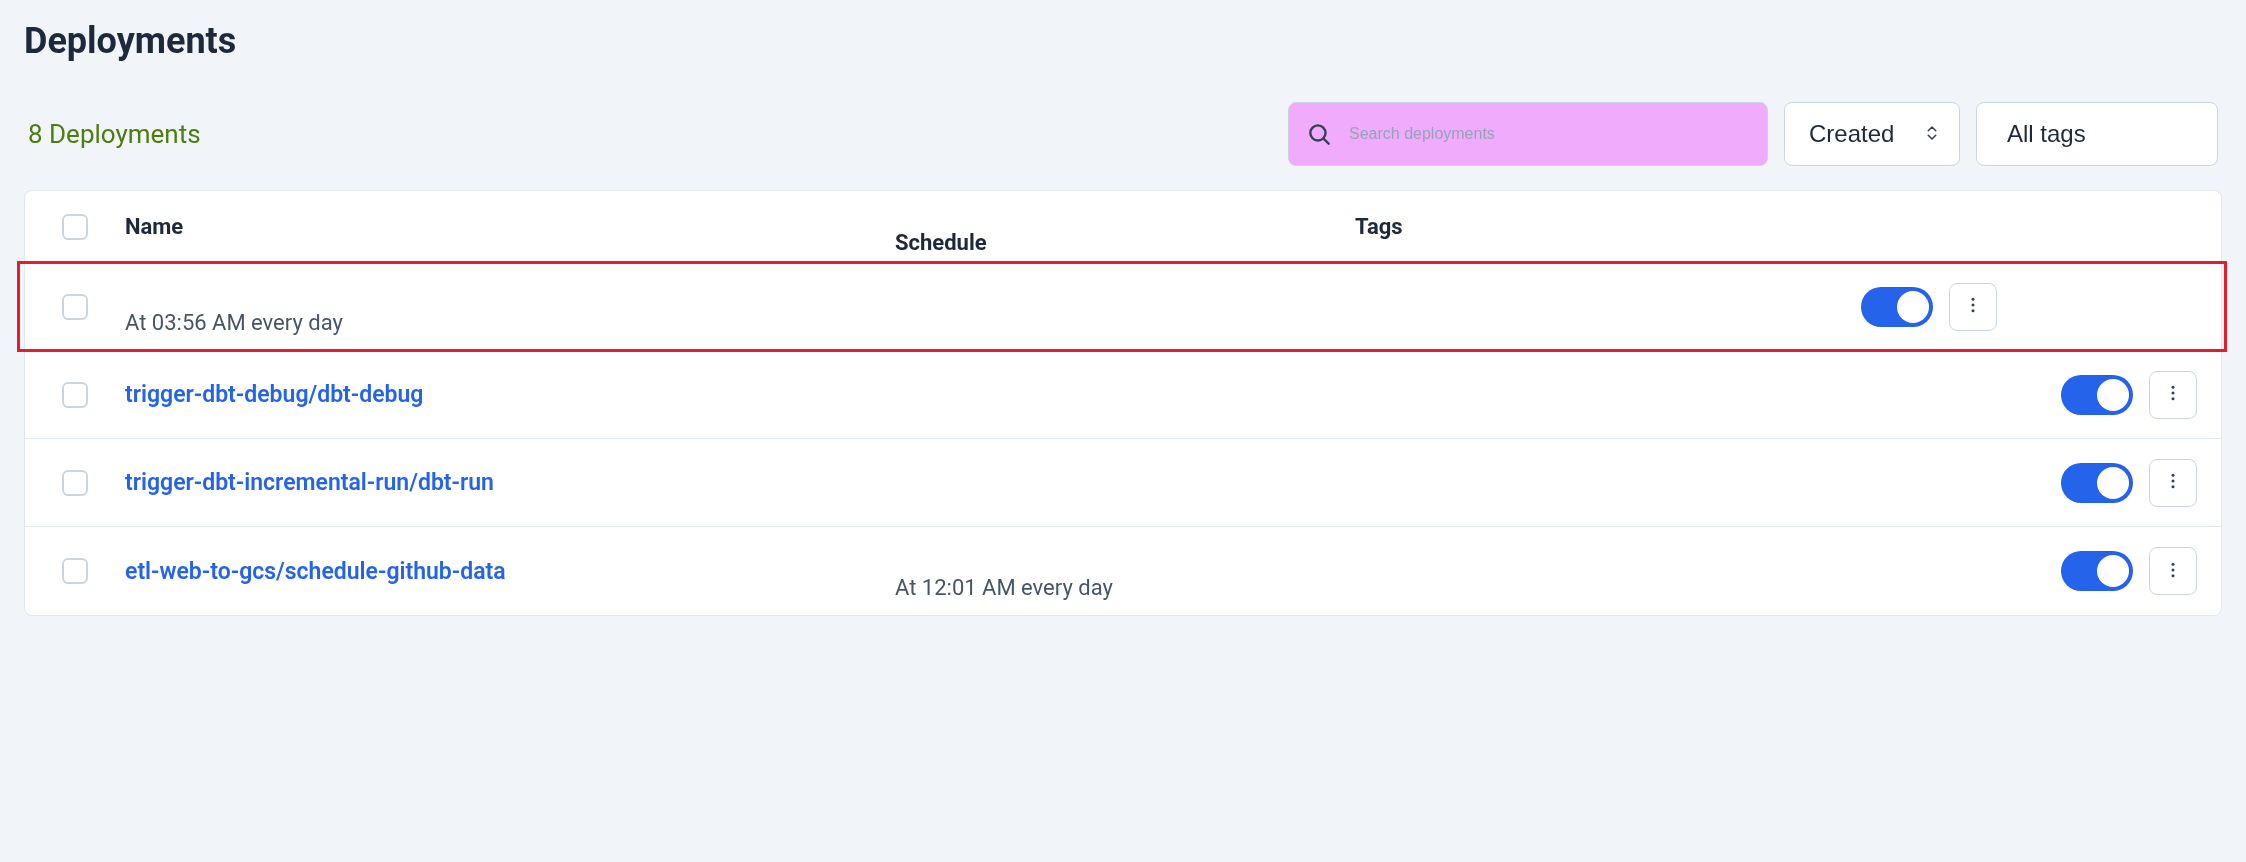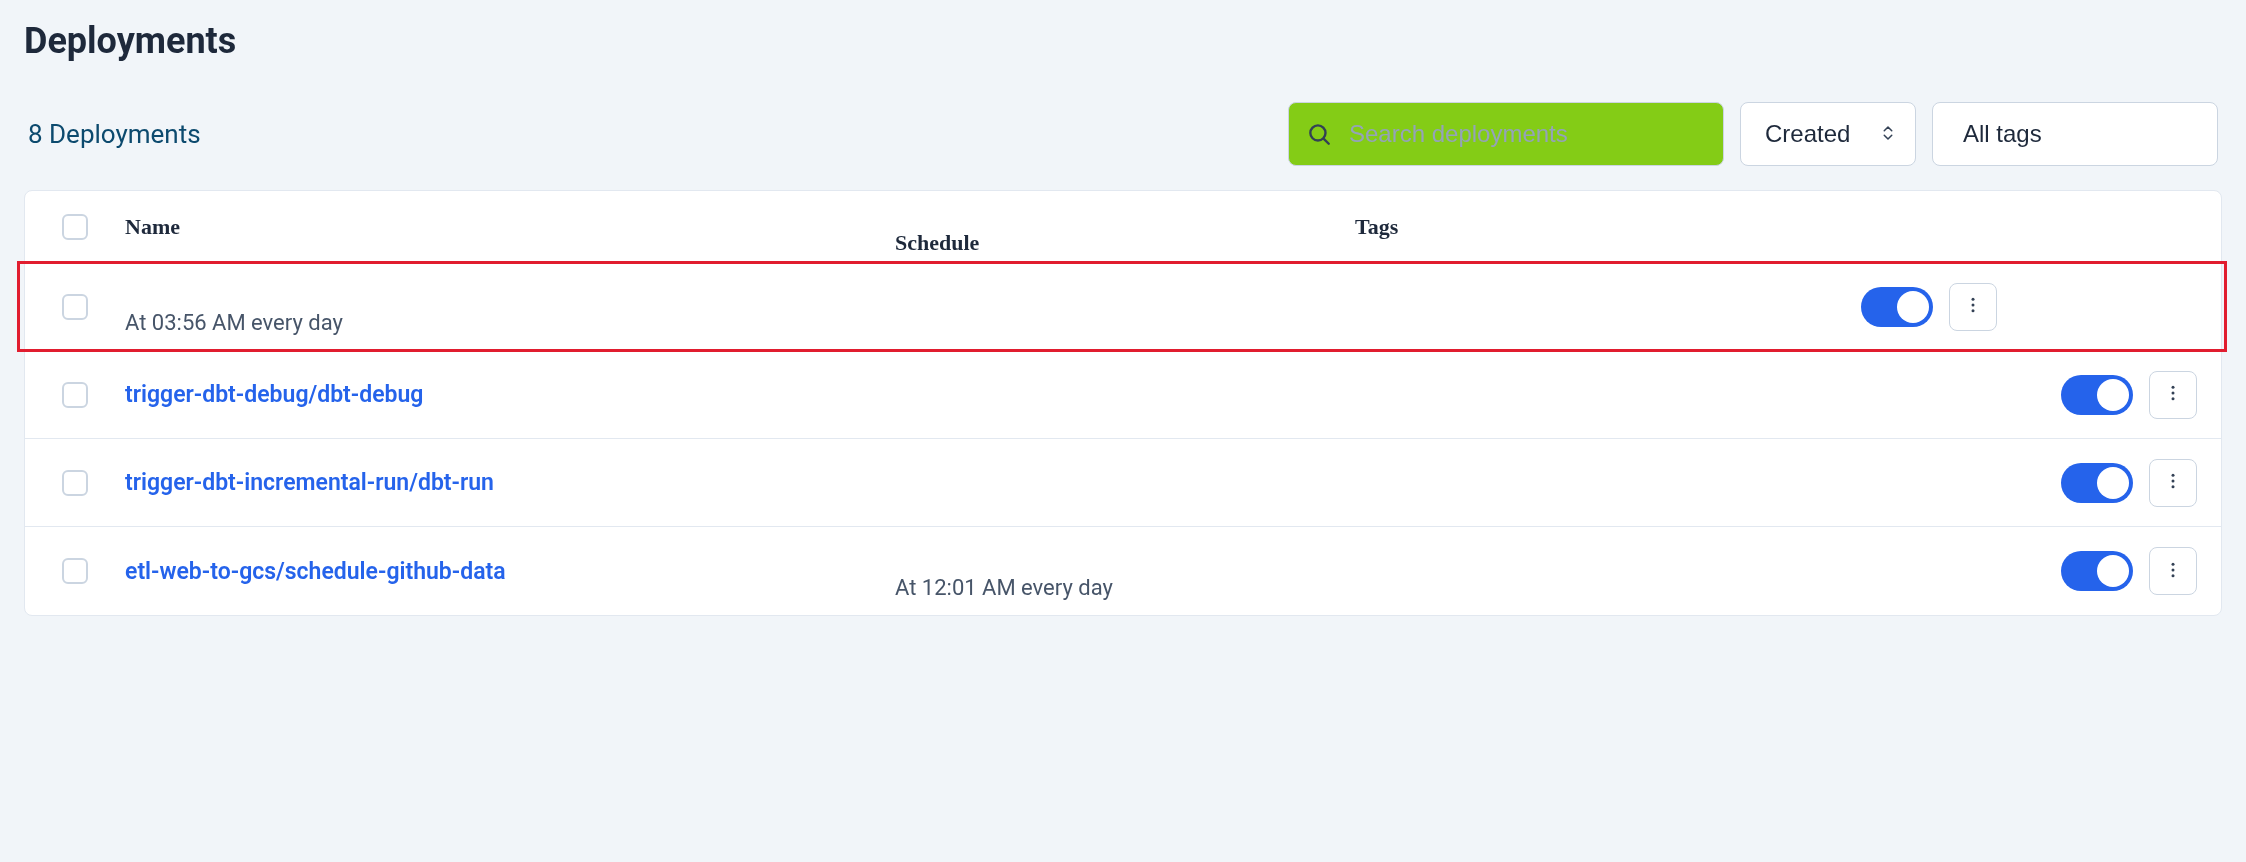--- a/index.html
+++ b/index.html
@@ -19,42 +19,42 @@
   }
   .controls-row {
     display: flex;
     justify-content: space-between;
     align-items: center;
     margin-bottom: 24px;
     padding: 0 4px;
   }
   .count {
     font-size: 26px;
-    color: #0c4a6e;
+    color: #4d7c0f;
     font-weight: 400;
   }
   .controls-right {
     display: flex;
     gap: 16px;
     align-items: center;
   }
   .search-wrap {
     position: relative;
     display: flex;
     align-items: center;
   }
   .search-input {
-    width: 436px;
+    width: 480px;
     height: 64px;
     border: 1px solid #cbd5e1;
     border-radius: 8px;
     padding: 0 20px 0 60px;
-    font-size: 24px;
-    color: #1e293b;
-    background: #84cc16;
+    font-size: 16px;
+    color: #1e293b;
+    background: #f0abfc;
   }
   .search-input::placeholder { color: #94a3b8; }
   .search-icon-wrap {
     position: absolute;
     left: 18px;
     top: 50%;
     transform: translateY(-50%);
     color: #334155;
     display: flex;
   }
@@ -65,21 +65,21 @@
     background: #fff;
     padding: 0 56px 0 24px;
     font-size: 24px;
     color: #1e293b;
     position: relative;
     cursor: pointer;
     display: flex;
     align-items: center;
   }
   .select-btn.sort { width: 176px; }
-  .select-btn.tags { width: 286px; padding-left: 30px; }
+  .select-btn.tags { width: 242px; padding-left: 30px; }
   .select-caret {
     position: absolute;
     right: 18px;
     top: 50%;
     transform: translateY(-50%);
     color: #334155;
   }
   .table {
     background: #fff;
     border: 1px solid #e2e8f0;
@@ -92,21 +92,20 @@
     align-items: center;
     padding: 0;
     min-height: 88px;
     border-bottom: 1px solid #e2e8f0;
   }
   .thead {
     min-height: 72px;
     font-weight: 700;
     font-size: 22px;
     color: #1e293b;
-    font-family: Liberation Serif, serif;
   }
   .trow:last-child { border-bottom: none; }
   .col-check { display:flex; align-items:center; justify-content:center; }
   .checkbox {
     width: 26px;
     height: 26px;
     border: 2px solid #cbd5e1;
     border-radius: 6px;
     background: #fff;
     cursor: pointer;

